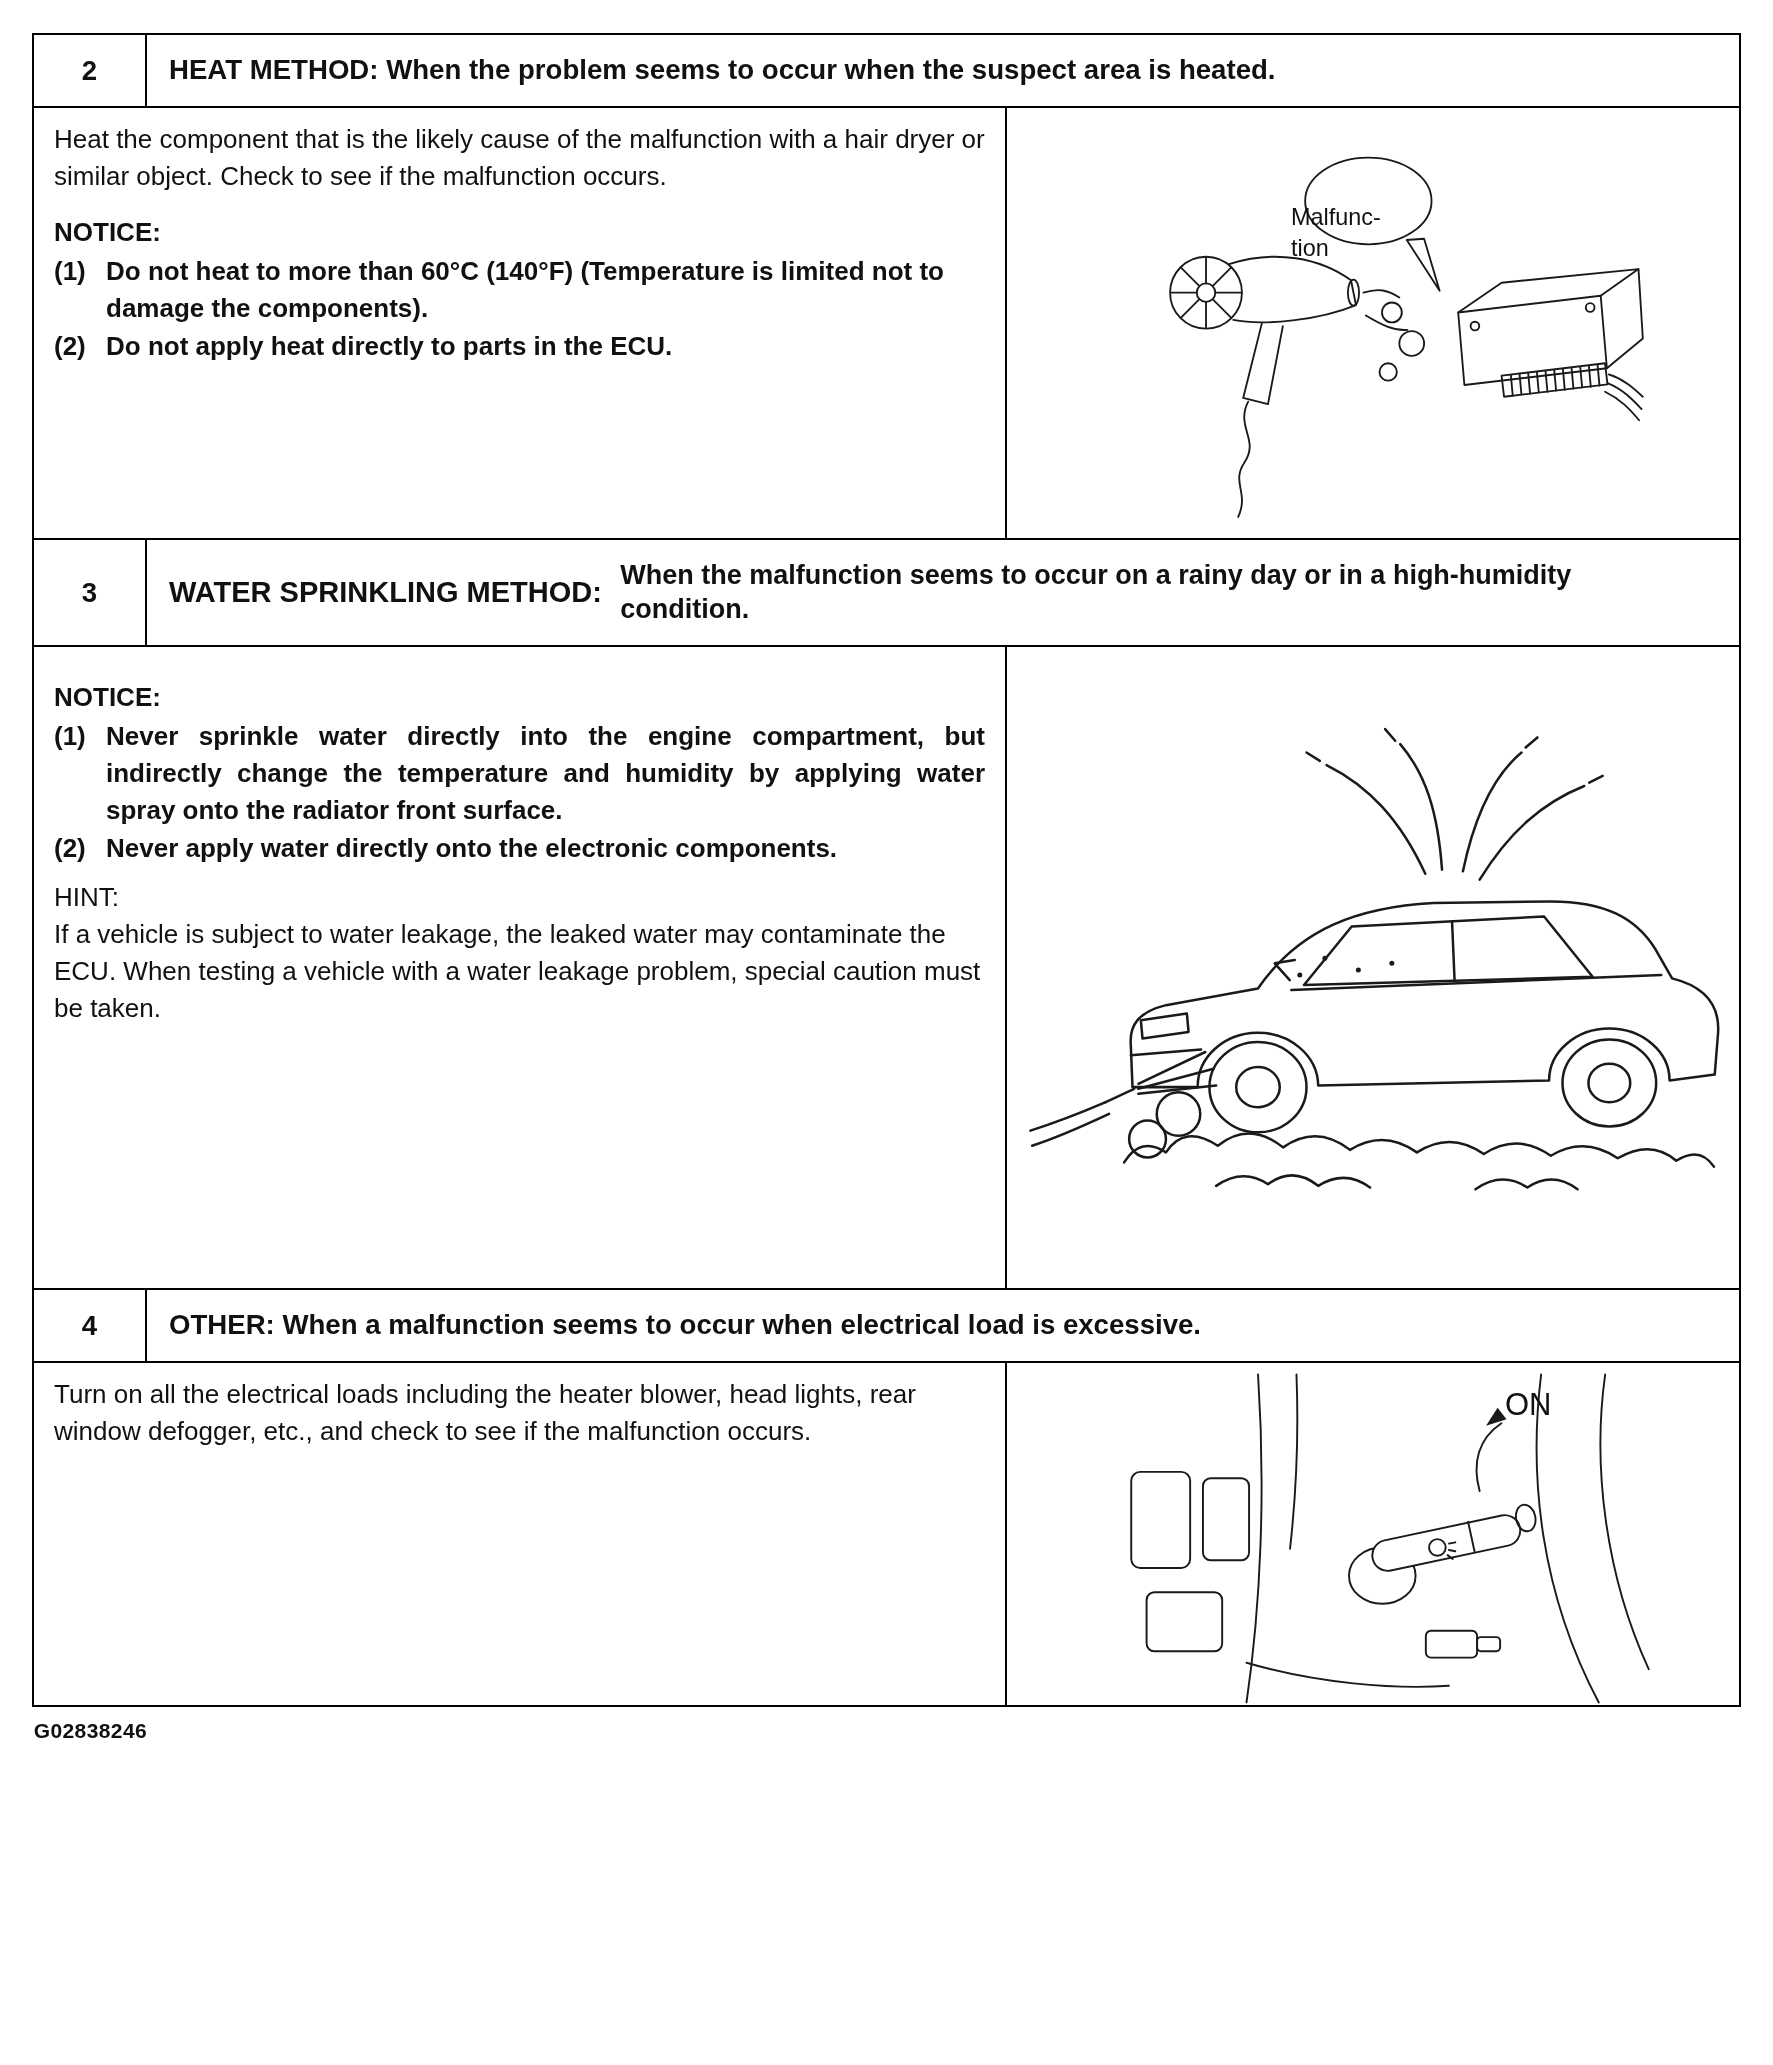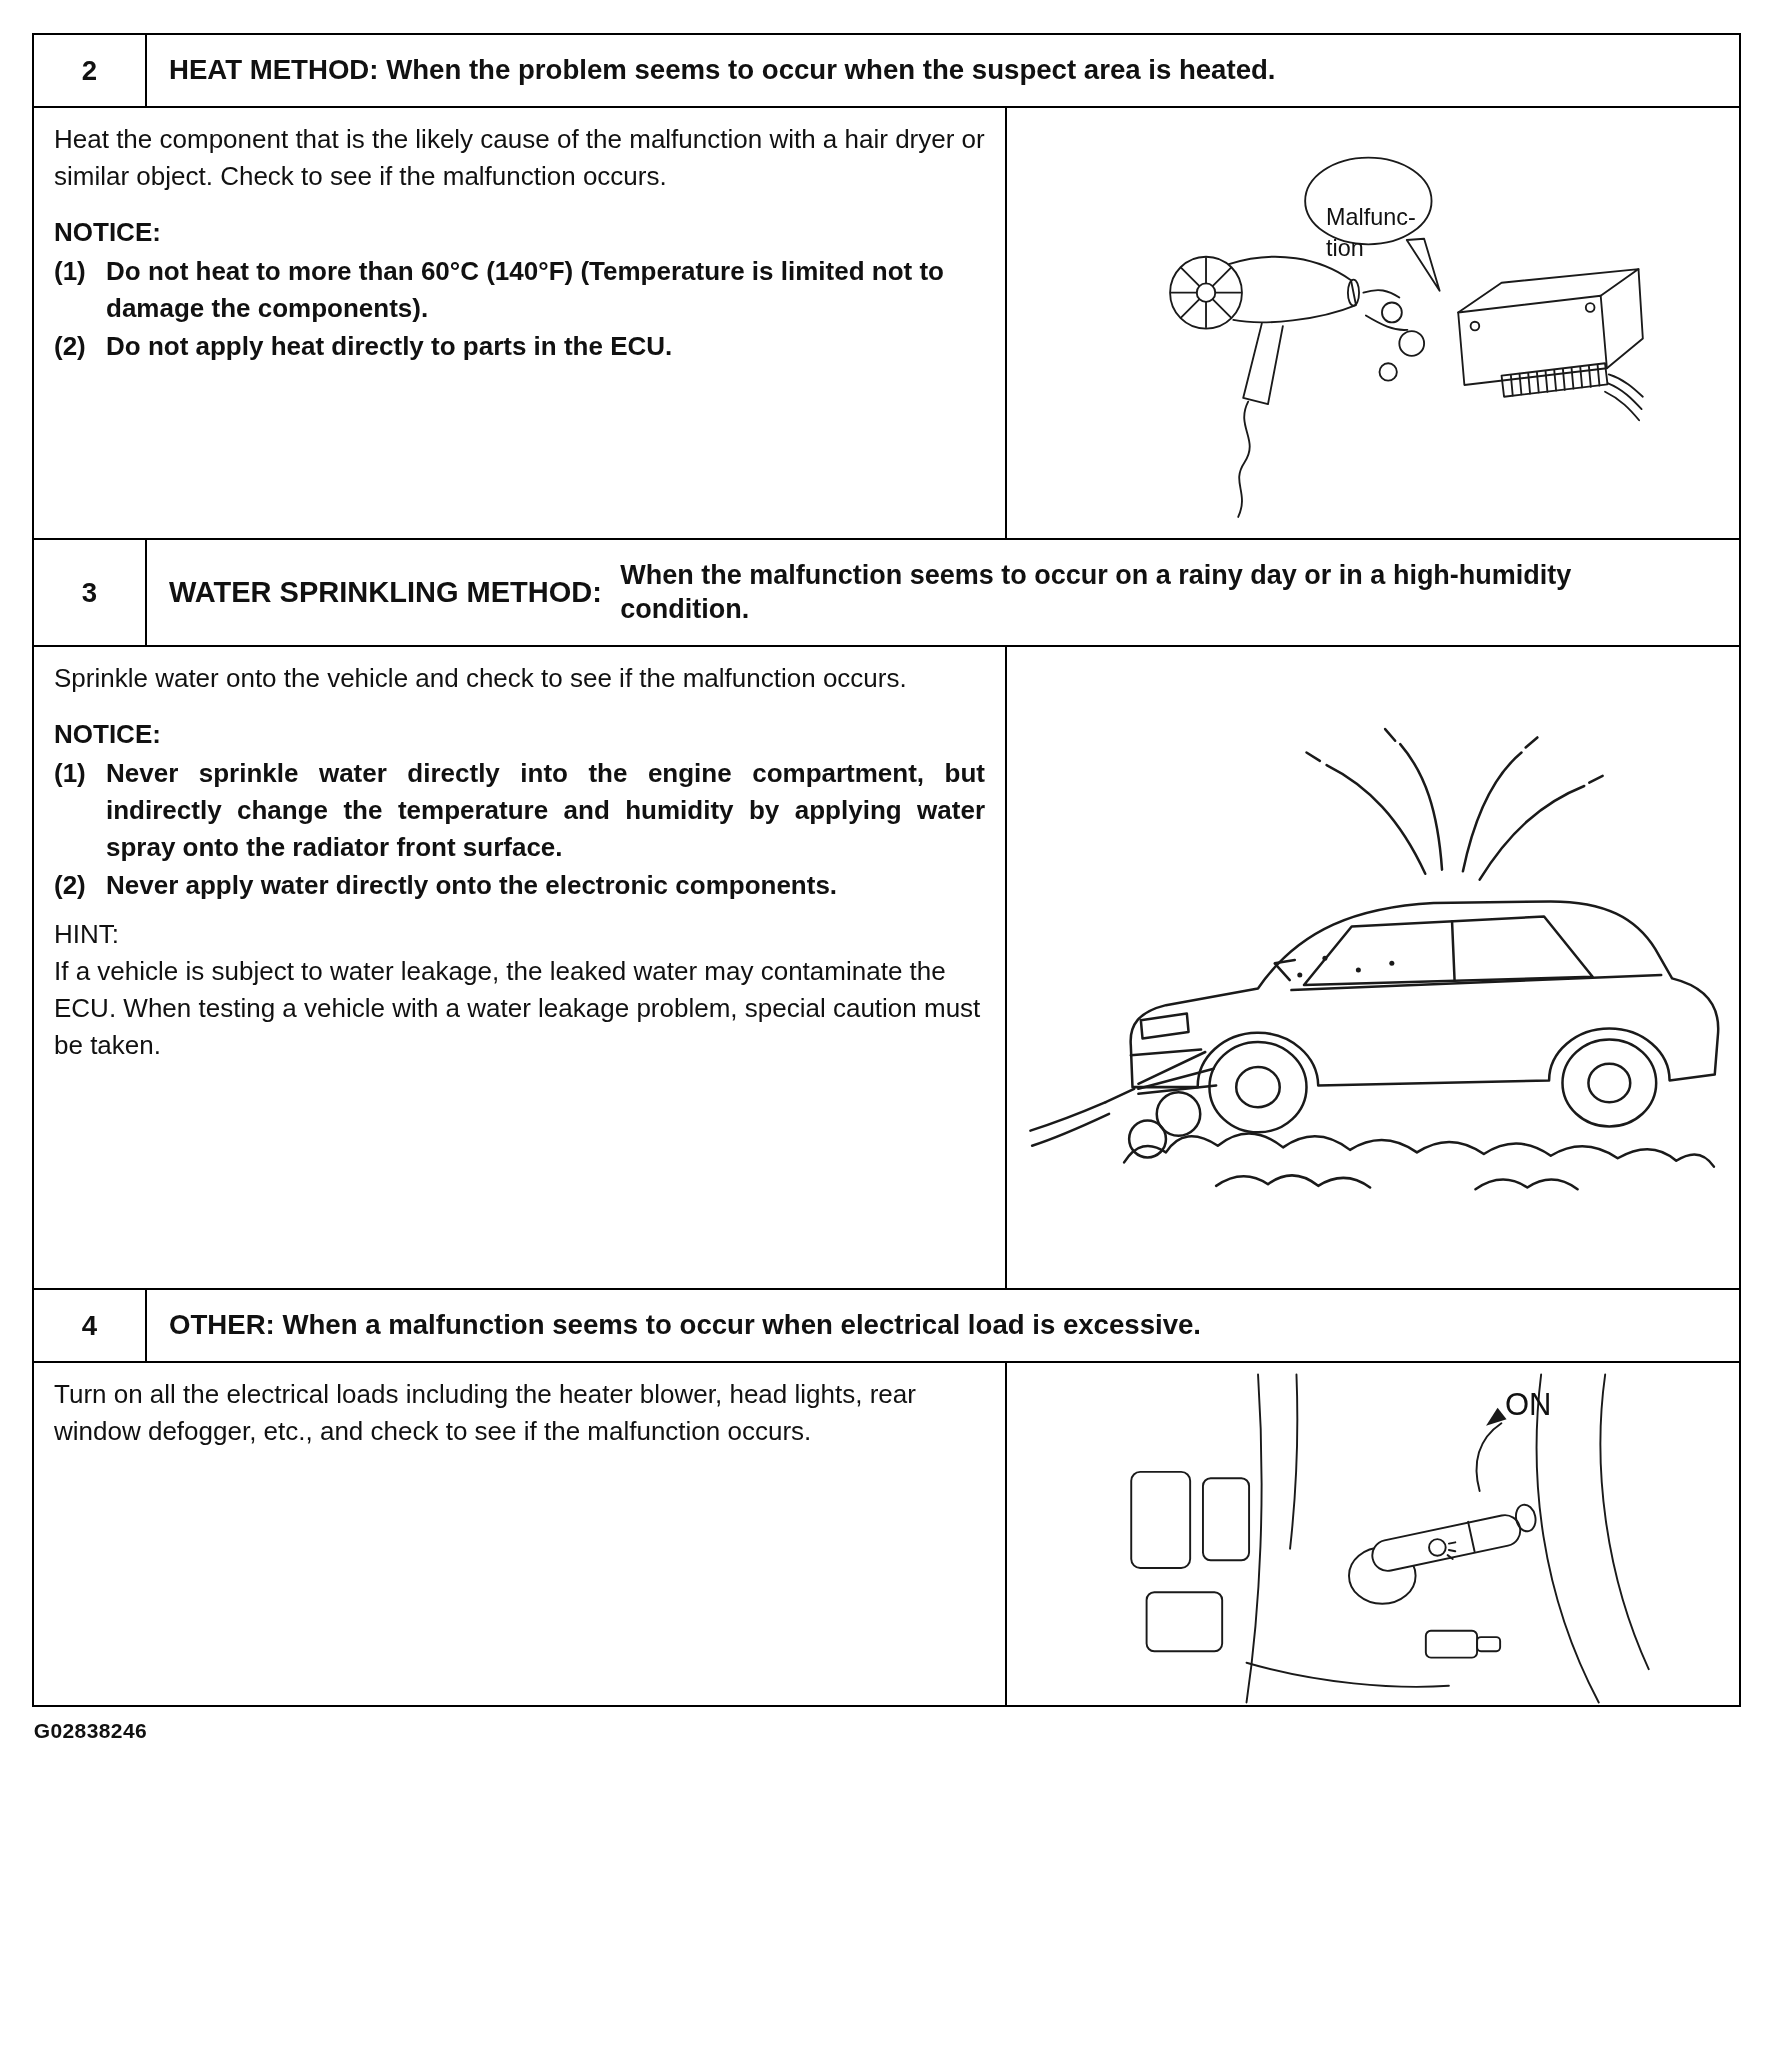--- a/index.html
+++ b/index.html
@@ -43,21 +43,21 @@
   .hdr-s3 { min-height: 107px; }
   .para { margin: 0 0 1.7px 0; }
   .notice-label { font-weight: bold; margin-top: 19px; }
   .hang { display: flex; font-weight: bold; margin-top: 1.7px; }
   .hang .n { flex: 0 0 52px; }
   .hang .t { flex: 1; }
   .just { text-align: justify; }
   .hint-label { margin-top: 11.7px; }
 
   .overlay { position: absolute; font-size: 23.4px; line-height: 1.32; color: #111; }
-  .callout-text { left: 319px; top: 94px; }
+  .callout-text { left: 284px; top: 94px; }
   .on-label { left: 498px; top: 22px; font-size: 31px; }
 
   .figure-id { margin: 11.7px 0 0 1.7px; font-size: 21px; font-weight: bold; letter-spacing: 0.4px; }
 
   .ln { stroke: #1a1a1a; stroke-width: 3; fill: none; stroke-linecap: round; stroke-linejoin: round; }
   .lnf { stroke: #1a1a1a; stroke-width: 3; fill: #fff; stroke-linecap: round; stroke-linejoin: round; }
   .fill { fill: #1a1a1a; stroke: none; }
 </style>
 </head>
 <body>
@@ -149,21 +149,20 @@
       <div class="title-cell">
         <div class="title-split">
           <span class="title-main">WATER SPRINKLING METHOD:</span>
           <span class="title-sub">When the malfunction seems to occur on a rainy day or in a high-humidity  condition.</span>
         </div>
       </div>
     </div>
 
     <div class="row content-row h-s3">
       <div class="text-cell">
-        <p class="para">Sprinkle water onto the vehicle and check to see if the malfunction occurs.</p>
         <div class="notice-label">NOTICE:</div>
         <div class="hang just">
           <span class="n">(1)</span>
           <span class="t">Never sprinkle water directly into the engine compartment, but indirectly change the temperature and humidity by applying water spray onto the radiator front surface.</span>
         </div>
         <div class="hang">
           <span class="n">(2)</span>
           <span class="t">Never apply water directly onto the electronic components.</span>
         </div>
         <div class="hint-label">HINT:</div>

